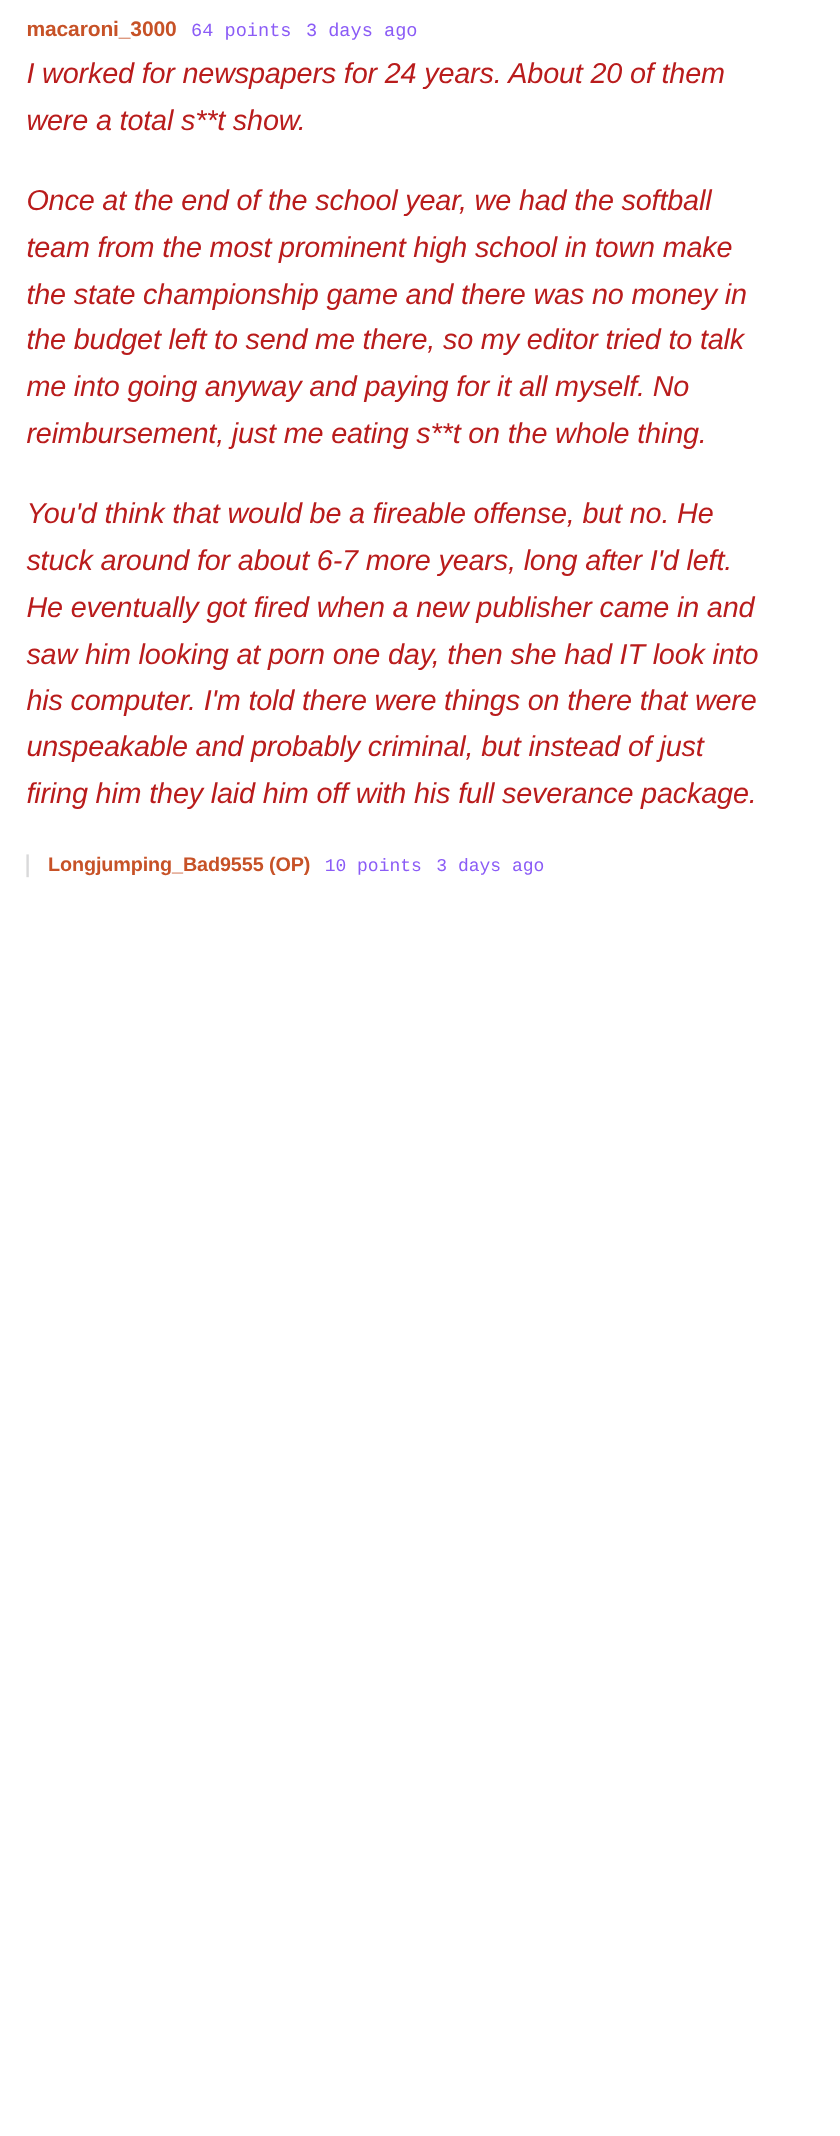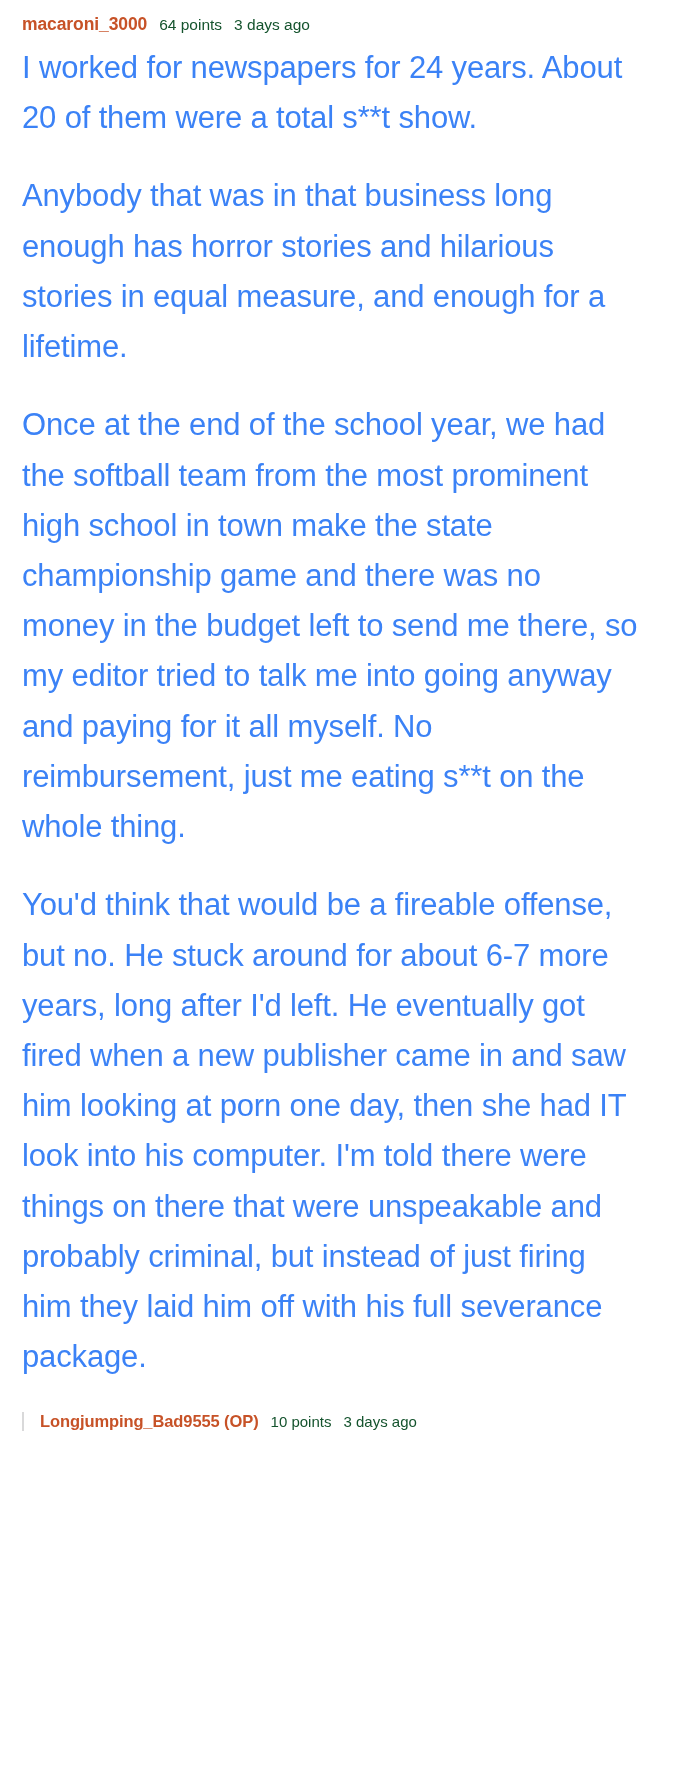--- a/index.html
+++ b/index.html
@@ -29,29 +29,31 @@
 
   .author {
     color: #c75227;
     font-size: 17.5px;
     font-weight: bold;
     letter-spacing: -0.1px;
     text-decoration: none;
   }
 
   .meta {
-    color: #14532d;
+    color: #8b5cf6;
     font-size: 15.5px;
+    font-family: Liberation Mono, monospace;
   }
 
   .comment-body {
-    font-size: 31px;
+    font-size: 24px;
     line-height: 1.62;
-    color: #3b82f6;
+    color: #b91c1c;
     letter-spacing: -0.15px;
+    font-style: italic;
   }
 
   .comment-body p {
     margin: 0 0 28px 0;
   }
   .comment-body p:last-child { margin-bottom: 0; }
 
   .reply {
     margin-top: 30px;
     padding-left: 16px;
@@ -83,21 +85,20 @@
 <div class="comment-thread">
 
   <div class="comment-header">
     <a class="author" href="#">macaroni_3000</a>
     <span class="meta">64 points</span>
     <span class="meta">3 days ago</span>
   </div>
 
   <div class="comment-body">
     <p>I worked for newspapers for 24 years. About 20 of them were a total s**t show.</p>
-    <p>Anybody that was in that business long enough has horror stories and hilarious stories in equal measure, and enough for a lifetime.</p>
     <p>Once at the end of the school year, we had the softball team from the most prominent high school in town make the state championship game and there was no money in the budget left to send me there, so my editor tried to talk me into going anyway and paying for it all myself. No reimbursement, just me eating s**t on the whole thing.</p>
     <p>You'd think that would be a fireable offense, but no. He stuck around for about 6-7 more years, long after I'd left. He eventually got fired when a new publisher came in and saw him looking at porn one day, then she had IT look into his computer. I'm told there were things on there that were unspeakable and probably criminal, but instead of just firing him they laid him off with his full severance package.</p>
   </div>
 
   <div class="reply">
     <div class="reply-header">
       <a class="author" href="#">Longjumping_Bad9555 (OP)</a>
       <span class="meta">10 points</span>
       <span class="meta">3 days ago</span>
     </div>

